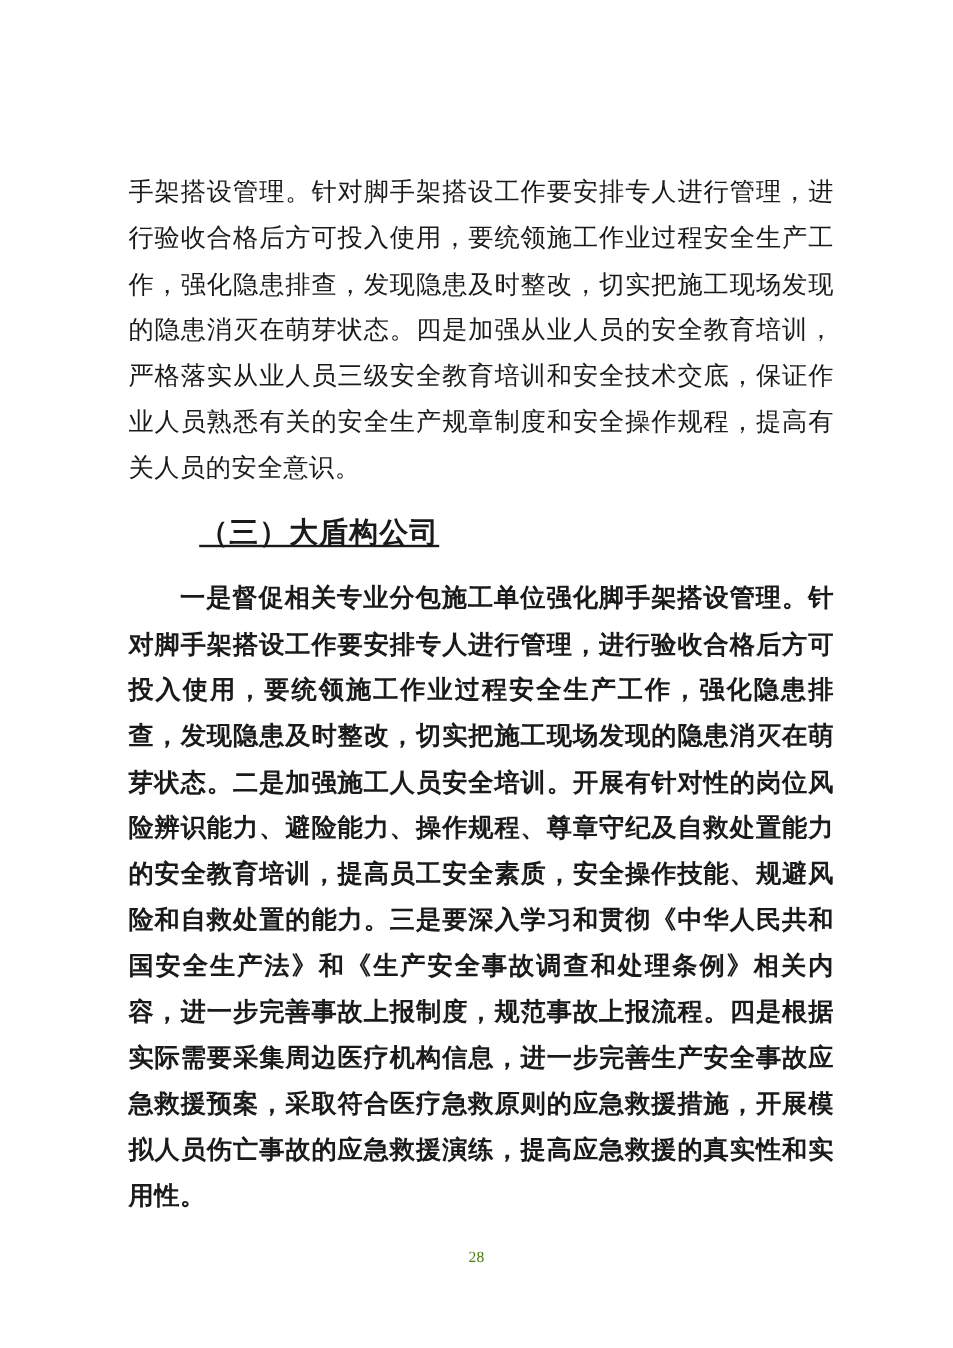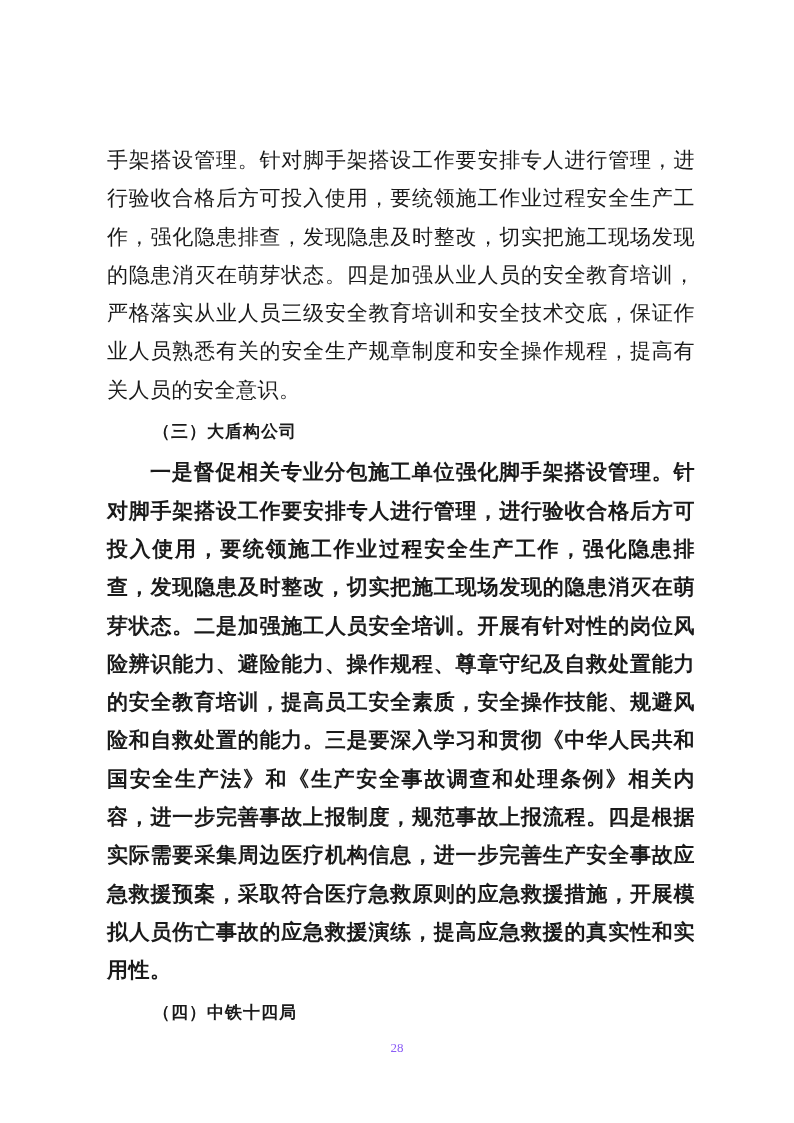--- a/index.html
+++ b/index.html
@@ -37,44 +37,44 @@
       margin: 0;
       padding: 0;
       text-align: justify;
       text-align-last: left;
     }
     .para.indent {
       text-indent: 43px;
       font-weight: bold;
     }
     .heading {
-      margin: 3px;
+      margin: 16px;
       padding: 0;
       padding-left: 43px;
       font-family: "DejaVu Sans", "Liberation Sans", sans-serif;
       font-weight: bold;
-      font-size: 17px;
+      font-size: 24px;
       line-height: 38.3px;
       letter-spacing: 1px;
+      text-decoration: underline;
     }
     .page-number {
       position: absolute;
       top: 1040px;
       left: 0;
       width: 794px;
       text-align: center;
       font-family: "Liberation Serif", serif;
       font-size: 13px;
-      color: #8b5cf6;
+      color: #4d7c0f;
     }
   </style>
 </head>
 <body>
 
 <div class="page">
   <div class="body-text">
     <p class="para">手架搭设管理。针对脚手架搭设工作要安排专人进行管理，进行验收合格后方可投入使用，要统领施工作业过程安全生产工作，强化隐患排查，发现隐患及时整改，切实把施工现场发现的隐患消灭在萌芽状态。四是加强从业人员的安全教育培训，严格落实从业人员三级安全教育培训和安全技术交底，保证作业人员熟悉有关的安全生产规章制度和安全操作规程，提高有关人员的安全意识。</p>
     <p class="heading">（三）大盾构公司</p>
     <p class="para indent">一是督促相关专业分包施工单位强化脚手架搭设管理。针对脚手架搭设工作要安排专人进行管理，进行验收合格后方可投入使用，要统领施工作业过程安全生产工作，强化隐患排查，发现隐患及时整改，切实把施工现场发现的隐患消灭在萌芽状态。二是加强施工人员安全培训。开展有针对性的岗位风险辨识能力、避险能力、操作规程、尊章守纪及自救处置能力的安全教育培训，提高员工安全素质，安全操作技能、规避风险和自救处置的能力。三是要深入学习和贯彻《中华人民共和国安全生产法》和《生产安全事故调查和处理条例》相关内容，进一步完善事故上报制度，规范事故上报流程。四是根据实际需要采集周边医疗机构信息，进一步完善生产安全事故应急救援预案，采取符合医疗急救原则的应急救援措施，开展模拟人员伤亡事故的应急救援演练，提高应急救援的真实性和实用性。</p>
-    <p class="heading">（四）中铁十四局</p>
   </div>
   <div class="page-number">28</div>
 </div>
 
 </body></html>

